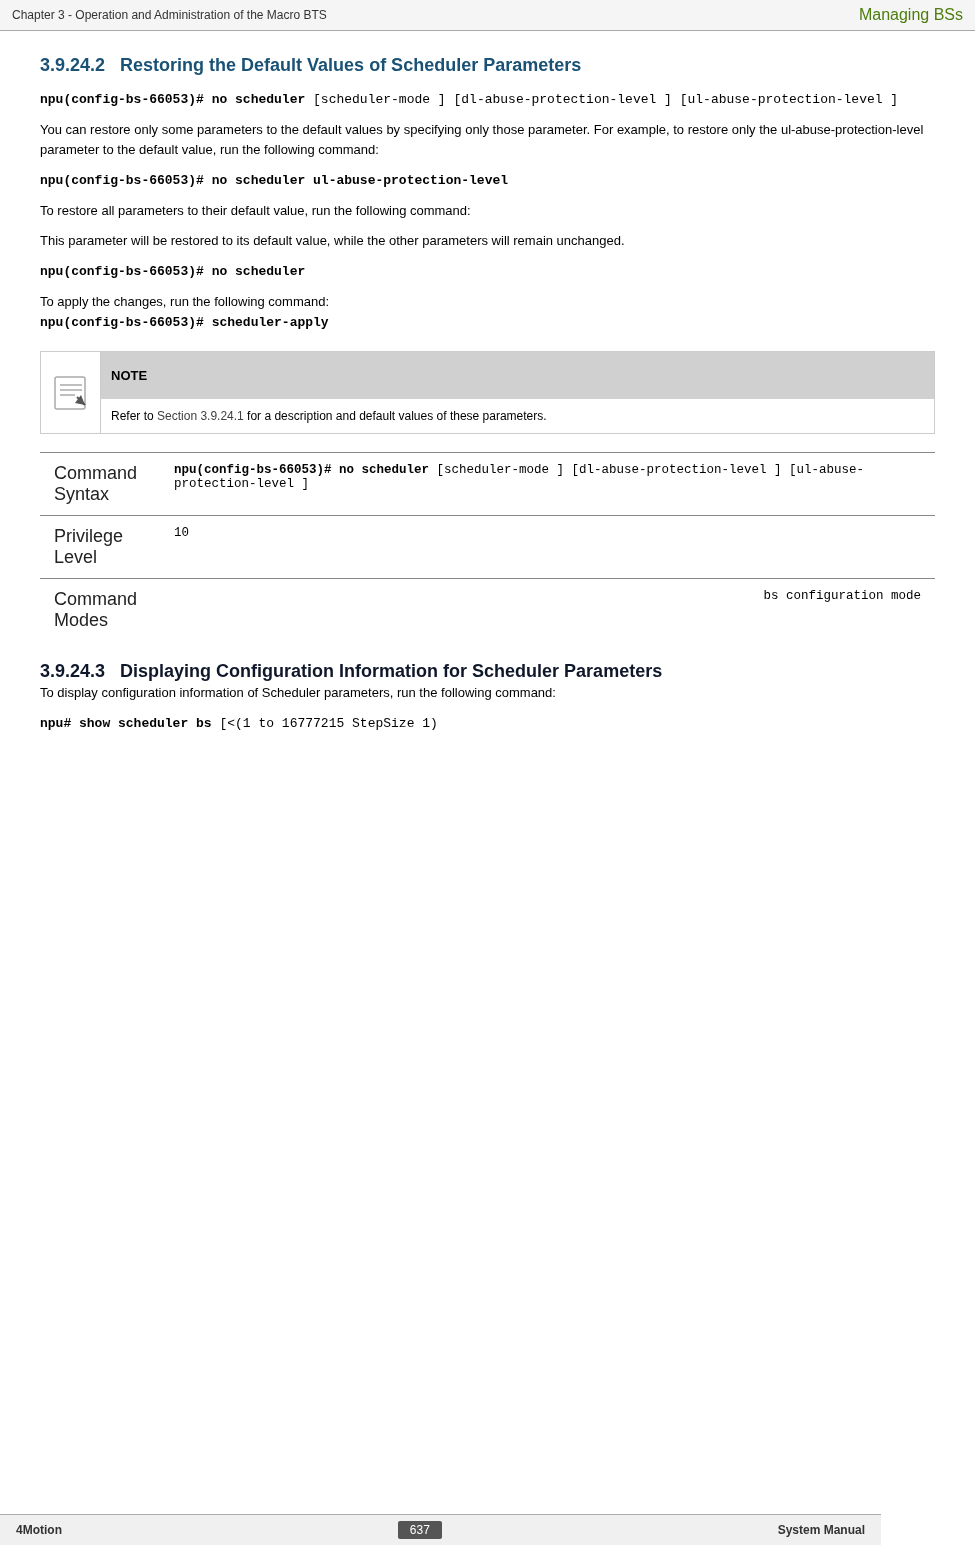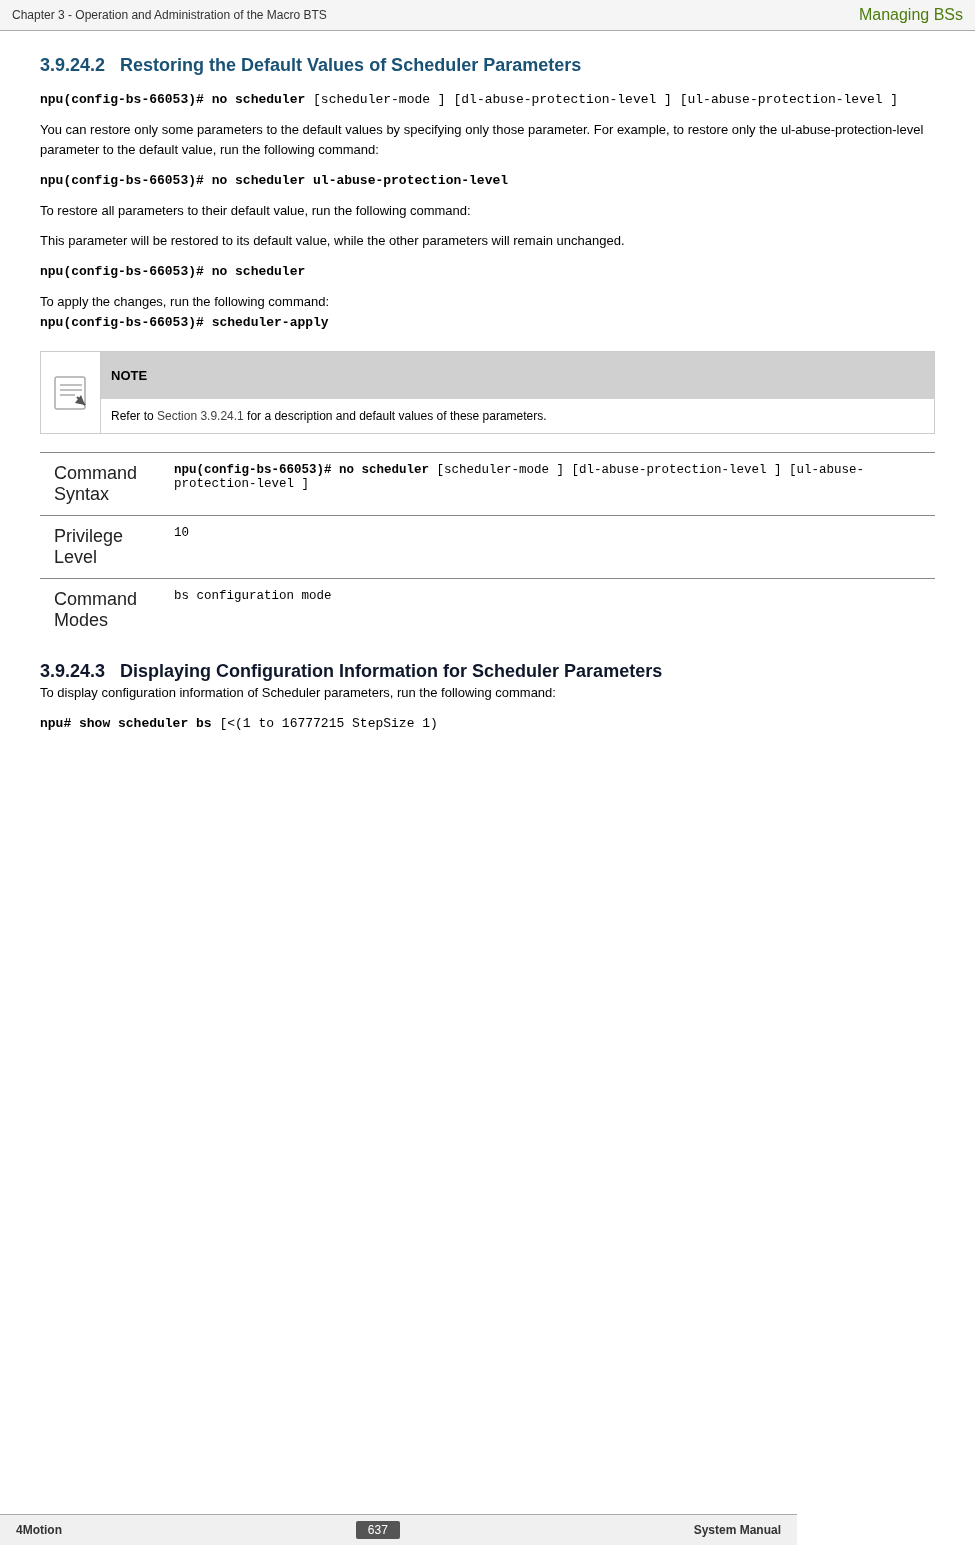--- a/index.html
+++ b/index.html
@@ -116,37 +116,38 @@
     .info-table td:last-child {
       font-family: 'Courier New', monospace;
       font-size: 12.5px;
     }
     .info-table .label-cell {
       font-family: Arial, sans-serif;
       font-weight: normal;
     }
     .info-table .modes-value {
       font-family: Arial, sans-serif;
+      text-align: right;
     }
     .section-title-2 {
       font-size: 18px;
       font-weight: bold;
       color: #0f172a;
       margin-top: 20px;
       margin-bottom: 1px;
     }
     .page-footer {
       display: flex;
       justify-content: space-between;
       align-items: center;
       border-top: 1px solid #aaa;
       padding: 6px 16px;
       position: fixed;
       bottom: 0;
-      width: 797px;
+      width: 881px;
       background: #f0f0f0;
     }
     .page-footer-left {
       font-size: 12px;
       color: #333;
       font-weight: bold;
     }
     .page-footer-center {
       font-size: 12px;
       background: #555;

